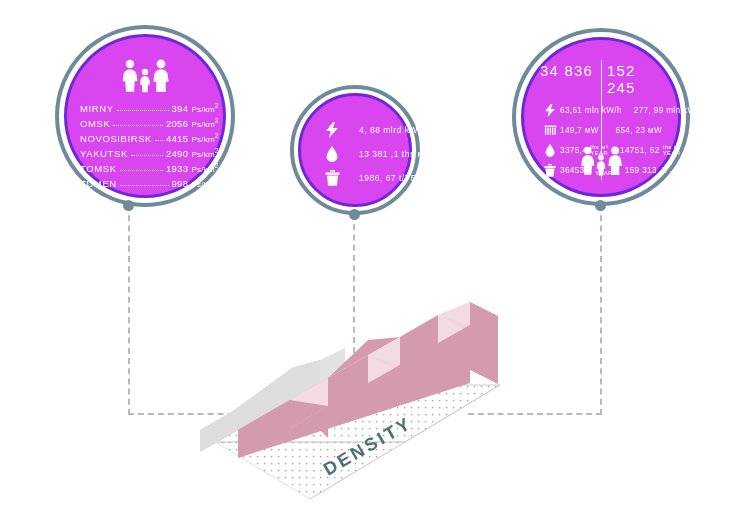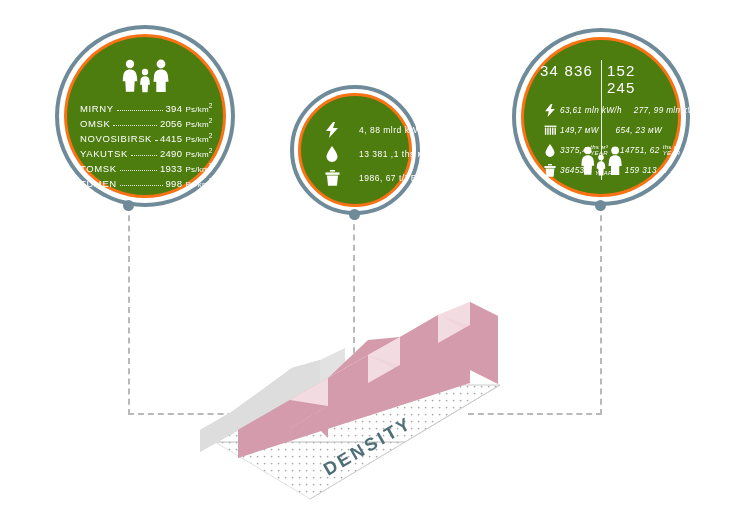--- a/index.html
+++ b/index.html
@@ -14,43 +14,43 @@
 
   
   .bubble{position:absolute;border-radius:50%;box-sizing:border-box;}
   .bubble .ring{
     position:absolute;left:0;top:0;width:100%;height:100%;
     border-radius:50%;box-sizing:border-box;
     border:4px solid #6f8b99;
   }
   .bubble .inner{
     position:absolute;border-radius:50%;box-sizing:border-box;
-    background:#4d7c0f;
-    border:3px solid #f97316;
+    background:#d946ef;
+    border:3px solid #6d28d9;
   }
   .dot{
     position:absolute;width:11px;height:11px;border-radius:50%;
     background:#6f8b99;
   }
 
   
   #bubble-cities{left:55px;top:25px;width:180px;height:182px;}
   #bubble-cities .inner{left:9px;top:9px;right:9px;bottom:9px;}
 
   
   #bubble-resources{left:290px;top:85px;width:130px;height:130px;}
   #bubble-resources .inner{left:8px;top:8px;right:8px;bottom:8px;}
 
   
   #bubble-compare{left:512px;top:28px;width:178px;height:178px;}
   #bubble-compare .inner{left:9px;top:9px;right:9px;bottom:9px;}
 
   
   .family-icon{position:absolute;left:50%;transform:translateX(-50%);top:22px;}
-  .city-list{position:absolute;left:13px;right:10px;top:62px;}
+  .city-list{position:absolute;left:13px;right:4px;top:62px;}
   .city-row{
     display:flex;align-items:flex-end;
     height:15px;
     color:#ffffff;
     font-size:9.5px;
     letter-spacing:.6px;
   }
   .city-name{white-space:nowrap;}
   .city-lead{
     flex:1 1 auto;
@@ -70,21 +70,21 @@
   .res-txt{font-size:8.5px;letter-spacing:.5px;white-space:nowrap;}
 
   
   .cmp{position:absolute;left:16px;top:22px;right:16px;color:#ffffff;}
   .cmp-head{display:flex;}
   .cmp-head > div{flex:1;text-align:left;font-size:15px;letter-spacing:1.2px;}
   .cmp-head .c2{padding-left:12px;}
   .cmp-rows{margin-top:4px;}
   .cmp-row{display:flex;align-items:center;height:20px;}
   .cmp-ico{width:20px;flex:0 0 20px;display:flex;align-items:center;justify-content:center;}
-  .cmp-c{flex:1;display:flex;align-items:center;font-size:8.2px;letter-spacing:.35px;white-space:nowrap;font-style:italic;}
+  .cmp-c{flex:1;display:flex;align-items:center;font-size:8.2px;letter-spacing:.35px;white-space:nowrap;}
   .cmp-c.c2{padding-left:12px;}
   .stack{display:inline-block;text-align:center;font-size:6px;line-height:6.5px;margin-left:3px;}
   .divider{
     position:absolute;left:50%;top:20px;width:1px;height:120px;
     background:rgba(255,255,255,.9);
   }
   .family-small{position:absolute;left:50%;transform:translateX(-50%);bottom:14px;}
 
   
   .conn{position:absolute;}

